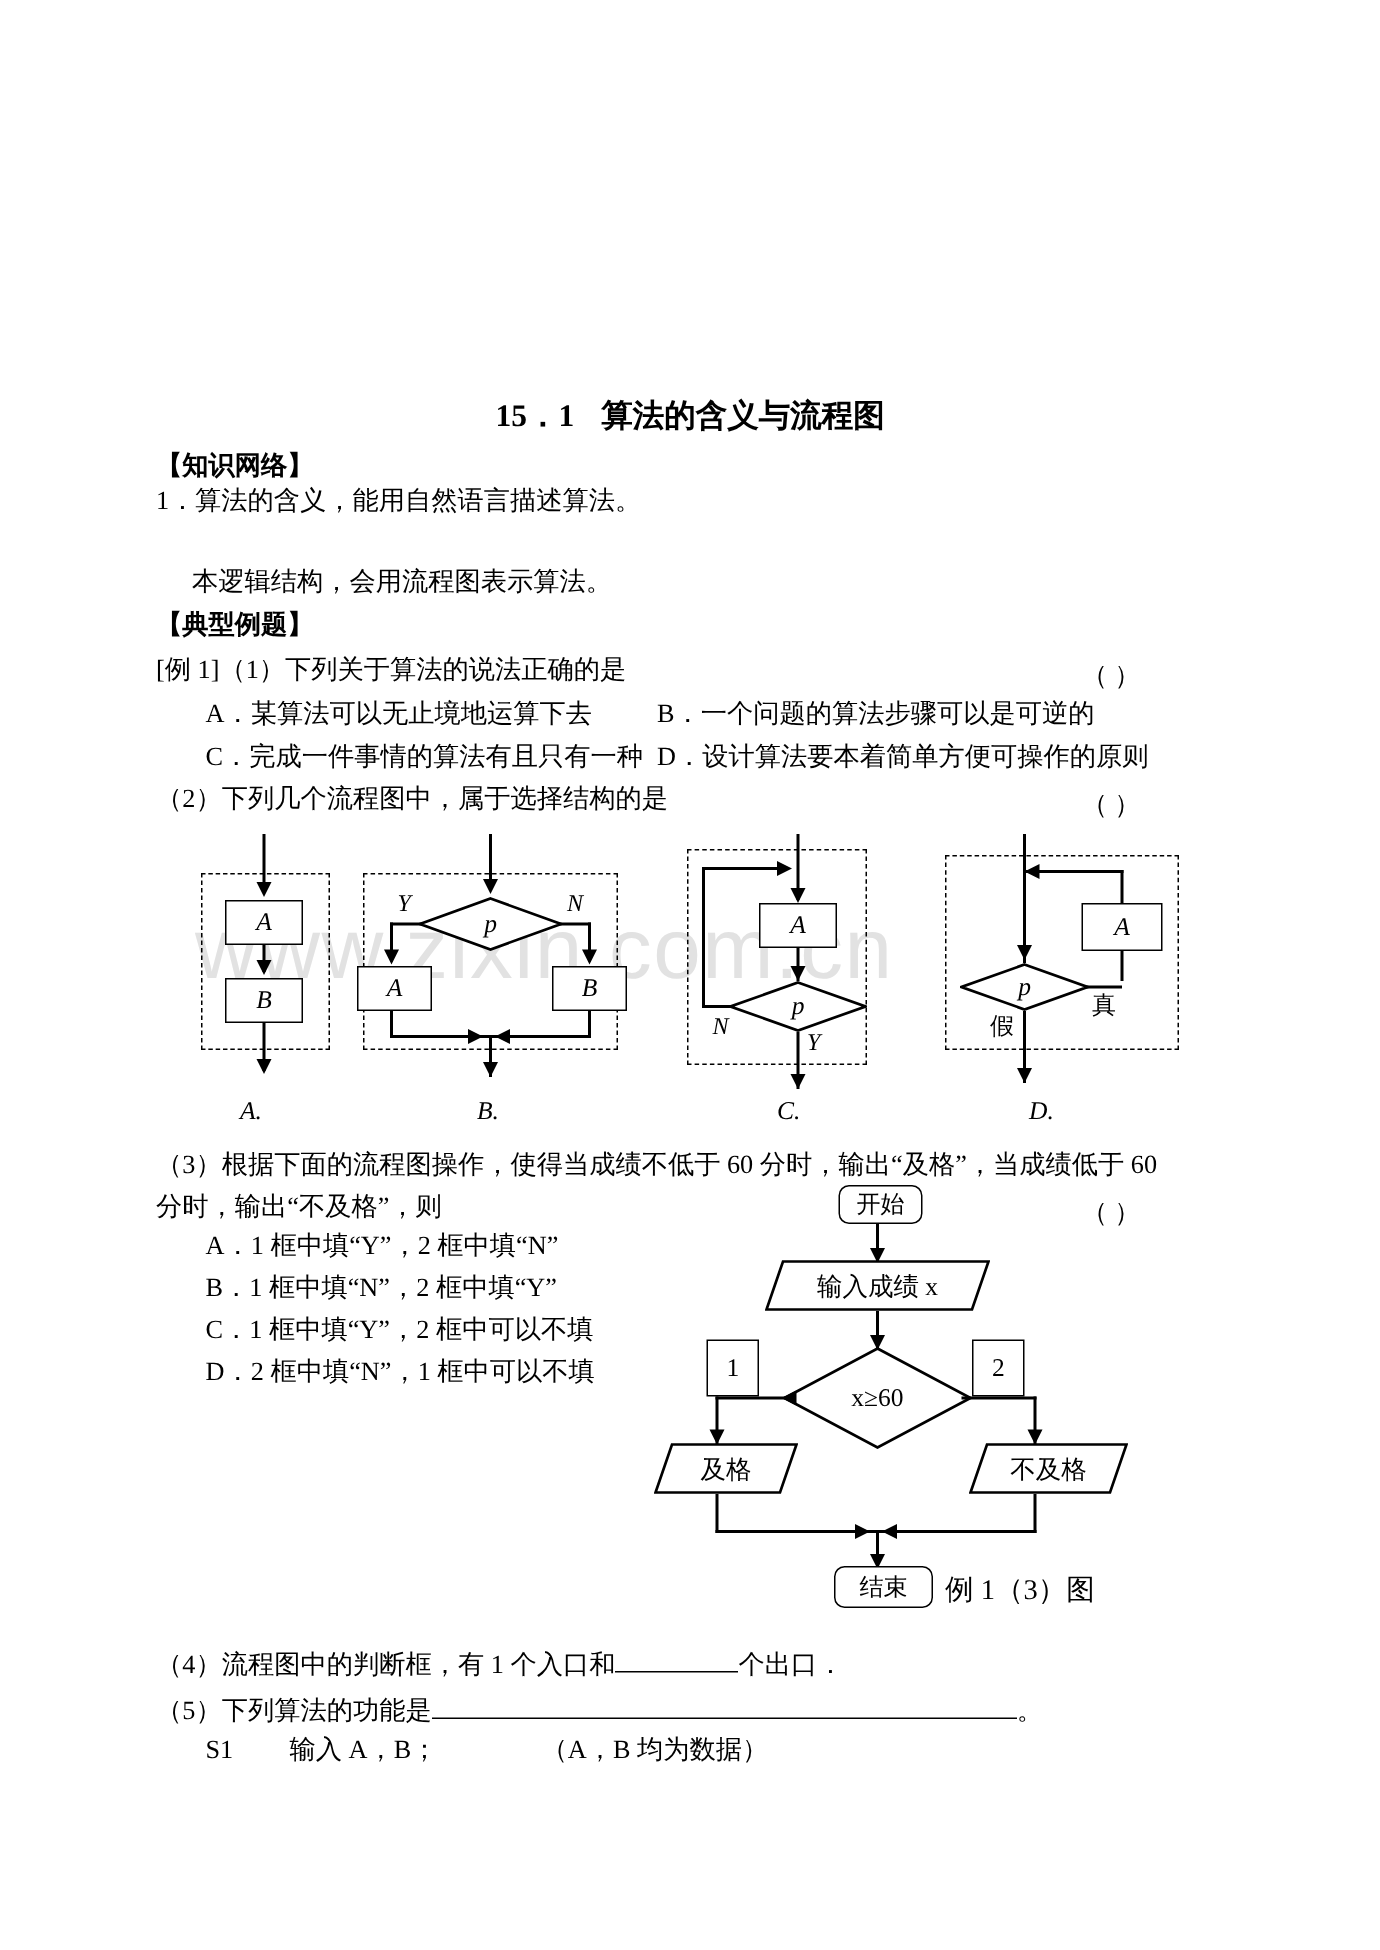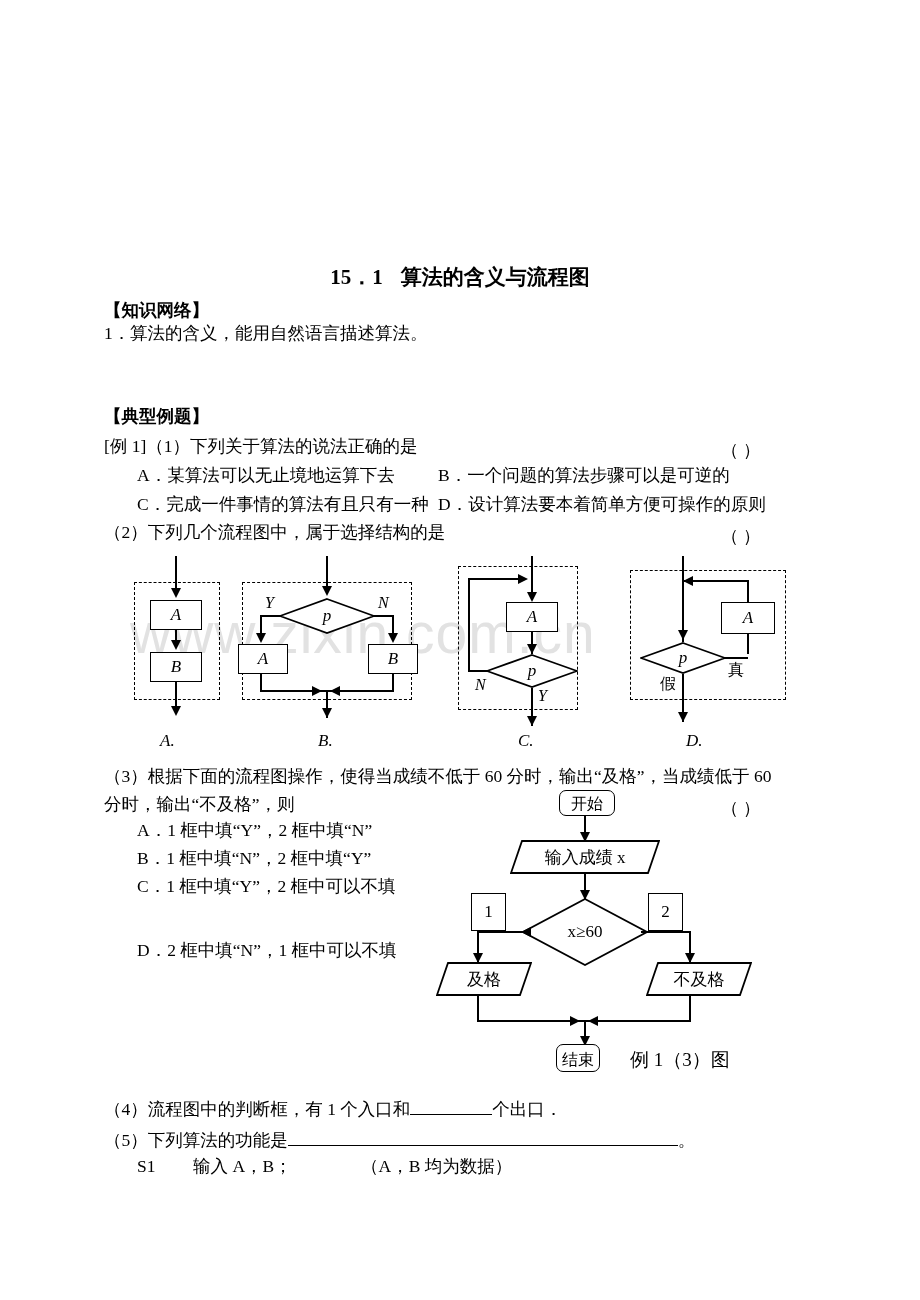--- a/index.html
+++ b/index.html
@@ -117,21 +117,21 @@
     font-size: 17px;
   }
   .rect.plain { font-style: normal; }
   .rounded {
     position: absolute;
     border: 1.7px solid #000;
     border-radius: 7px;
     box-sizing: border-box;
     background: #fff;
     display: flex;
-    align-items: flex-end;
+    align-items: center;
     justify-content: center;
     font-size: 16px;
   }
   .vline {
     position: absolute;
     background: #000;
     width: 2px;
   }
   .hline {
     position: absolute;
@@ -213,20 +213,23 @@
 
   <div class="sec-title">
     <span>15．1</span><span class="gap"></span><span>算法的含义与流程图</span>
   </div>
 
   <div class="bracket-head" id="kn-head">【知识网络】</div>
 
   <div class="body-line ind1" style="top:325px;">
     <span class="num-col">1．</span><span>算法的含义，能用自然语言描述算法。</span>
   </div>
+  <div class="body-line ind2" style="top:379px;">
+    <span>本逻辑结构，会用流程图表示算法。</span>
+  </div>
 
   <div class="bracket-head" id="ex-head">【典型例题】</div>
 
   <div class="body-line ind1" style="top:438px;">[例 1]（1）下列关于算法的说法正确的是</div>
   <div class="paren" style="left:721px; top:438px;">（    ）</div>
 
   <div class="body-line ind3" style="top:467px;">
     <span class="opt-lbl">A．</span><span>某算法可以无止境地运算下去</span>
   </div>
   <div class="body-line" style="left:438px; top:467px;">
@@ -363,21 +366,21 @@
 
   <div class="body-line ind3" style="top:822px;">
     <span class="opt-lbl">A．</span><span>1 框中填“Y”，2 框中填“N”</span>
   </div>
   <div class="body-line ind3" style="top:850px;">
     <span class="opt-lbl">B．</span><span>1 框中填“N”，2 框中填“Y”</span>
   </div>
   <div class="body-line ind3" style="top:878px;">
     <span class="opt-lbl">C．</span><span>1 框中填“Y”，2 框中可以不填</span>
   </div>
-  <div class="body-line ind3" style="top:906px;margin-top:36px;">
+  <div class="body-line ind3" style="top:906px;">
     <span class="opt-lbl">D．</span><span>2 框中填“N”，1 框中可以不填</span>
   </div>
 
   <div class="diag" style="left:448px; top:790px; width:300px; height:290px;">
 
     <div class="rounded" style="left:111px; top:0px; width:56px; height:26px;">
       <span>开始</span>
     </div>
     <div class="vline" style="left:136px; top:26px; height:26px;"></div>
     <div class="arrow-d" style="left:131.5px; top:42px;"></div>
@@ -432,21 +435,21 @@
     <div class="vline" style="left:29px; top:206px; height:26px;"></div>
     <div class="vline" style="left:241px; top:206px; height:26px;"></div>
     <div class="hline" style="left:29px; top:230px; width:107px;"></div>
     <div class="hline" style="left:136px; top:230px; width:107px;"></div>
     <div class="arrow-r" style="left:122px; top:225.5px;"></div>
     <div class="arrow-l" style="left:140px; top:225.5px;"></div>
 
     <div class="vline" style="left:136px; top:230px; height:28px;"></div>
     <div class="arrow-d" style="left:131.5px; top:246px;"></div>
 
-    <div class="rounded" style="left:108px; top:254px; width:44px; height:28px;">
+    <div class="rounded" style="left:108px; top:254px; width:66px; height:28px;">
       <span>结束</span>
     </div>
 
     <div class="caption" style="left:182px; top:257px;">例 1（3）图</div>
   </div>
 
   <div class="body-line ind1" style="top:1097px;">
     <span>（4）流程图中的判断框，有 1 个入口和</span><span class="blank-ul" style="width:82px; height:17px;"></span><span>个出口．</span>
   </div>
 

